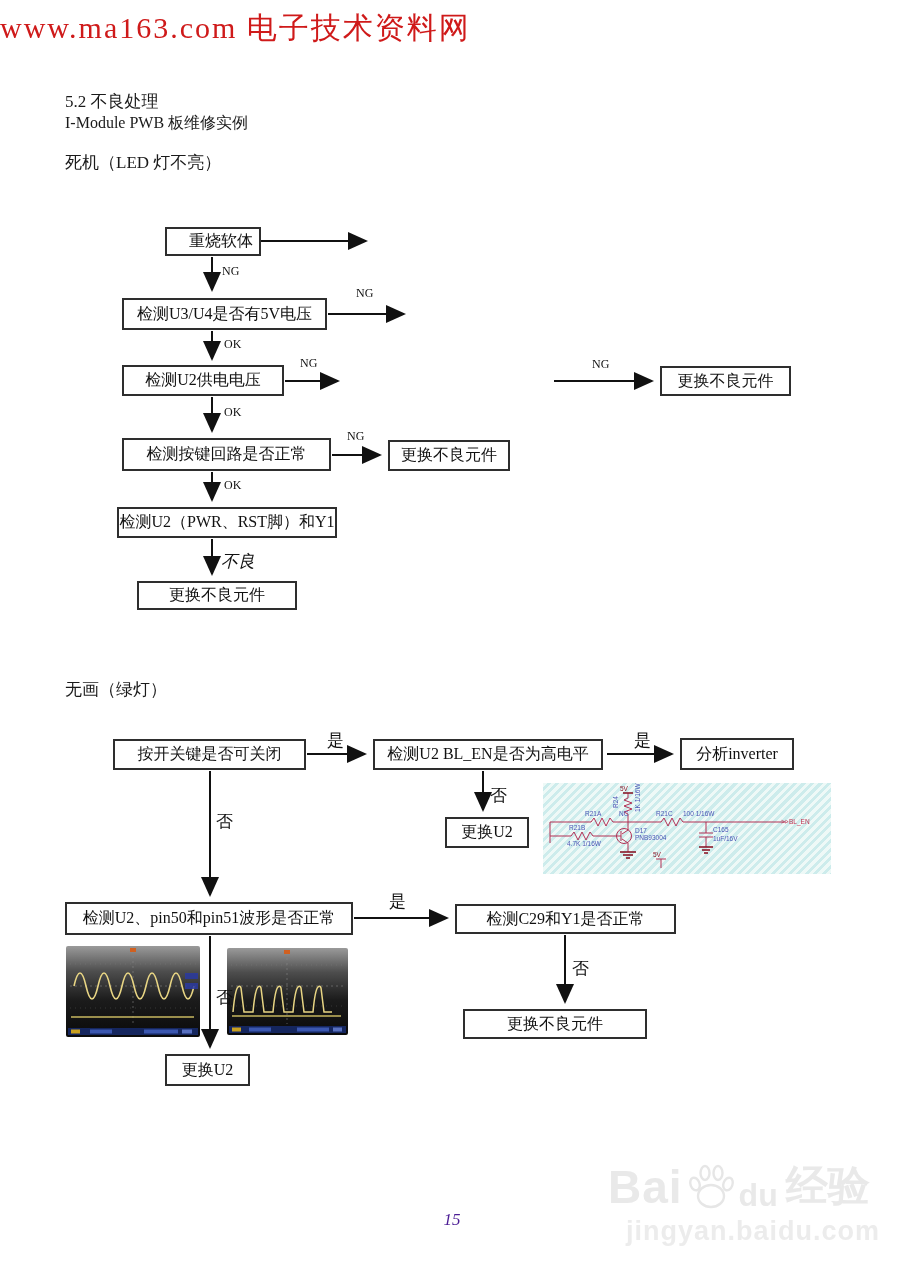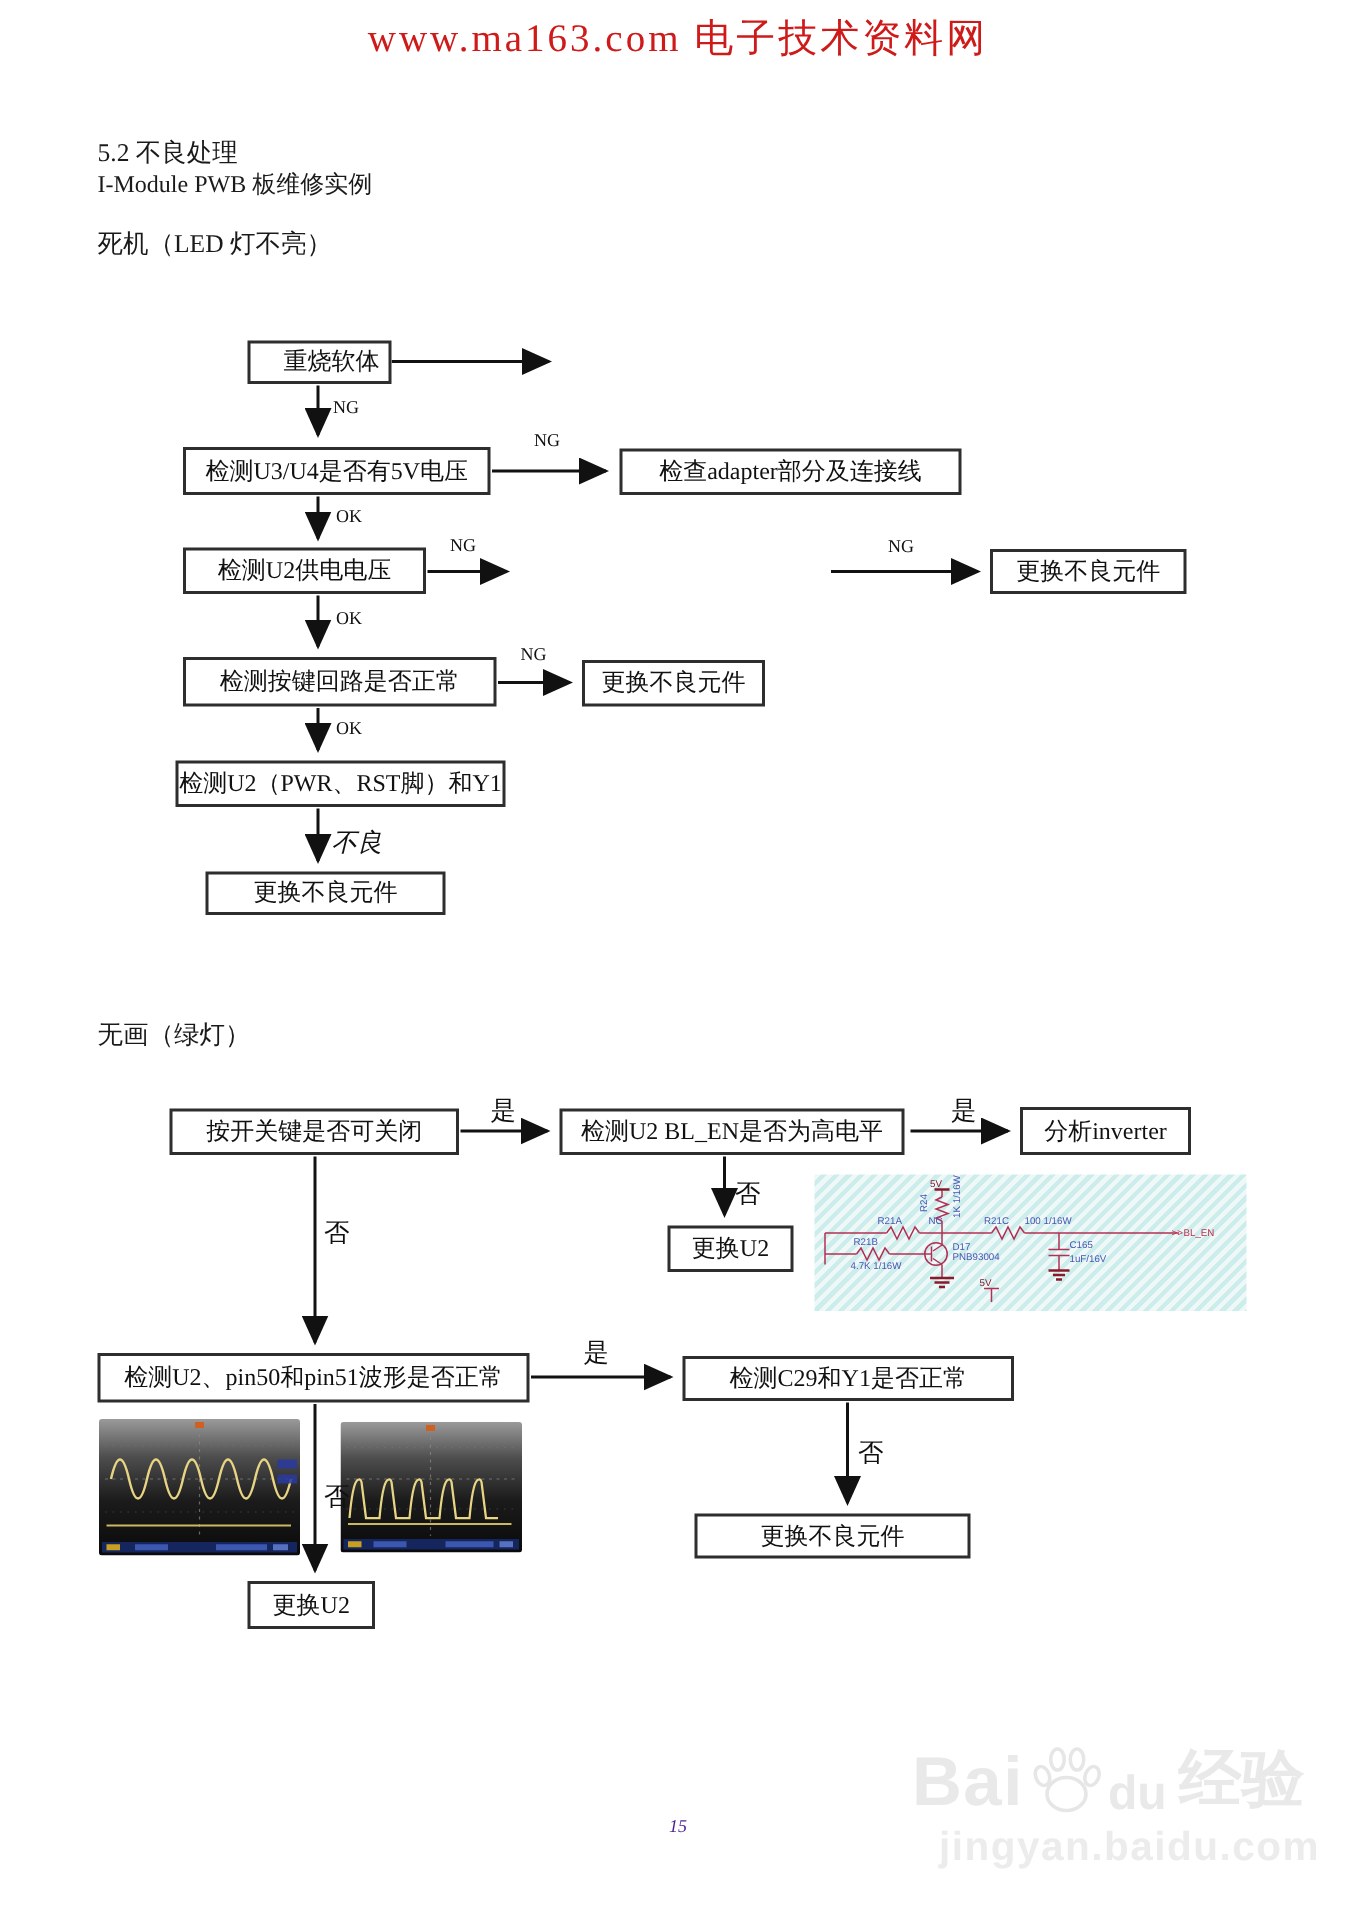--- a/index.html
+++ b/index.html
@@ -1,27 +1,27 @@
 <!DOCTYPE html>
 <html><head>
 <meta charset="utf-8">
 <style>
   * { margin:0; padding:0; box-sizing:border-box; }
   body { background:#ffffff; font-family:"Liberation Serif","DejaVu Serif",serif; }
   .page { position:relative; width:904px; height:1280px; background:#fff; margin:0 auto; overflow:hidden; }
-  .hdr { position:absolute; left:0; right:0; top:8px; text-align:center; font-size:26px; letter-spacing:2px; color:#cf1a1a; }
+  .hdr { position:absolute; left:0; right:0; top:8px; font-size:30px; letter-spacing:2px; color:#cf1a1a; }
   .t  { position:absolute; color:#1a1a1a; white-space:nowrap; }
   .box { position:absolute; background:#fff; border:2px solid #2e2e2e; display:flex; align-items:center; justify-content:center; font-size:16px; color:#111; white-space:nowrap; z-index:3; }
   .lbl { position:absolute; color:#111; font-size:12px; z-index:4; white-space:nowrap; }
   .lbl.cjk { font-size:17px; }
   svg.wires { position:absolute; left:0; top:0; z-index:2; }
   .schem { position:absolute; left:543px; top:783px; width:288px; height:91px;
            background:repeating-linear-gradient(135deg,#eef9f7 0 3px,#cdecec 3px 6px); z-index:1; }
   .scope { position:absolute; z-index:1; }
-  .pagenum { position:absolute; left:0; right:0; top:1210px; text-align:center; font-size:12px; color:#4c1d95;font-style:italic; }
+  .pagenum { position:absolute; left:0; right:0; top:1210px; text-align:center; font-size:17px; color:#4c1d95;font-style:italic; }
   .wm { position:absolute; left:608px; top:1158px; width:290px; color:#e9e9e9; z-index:0; }
   .wm .row1 { display:flex; align-items:flex-end; gap:2px; font-family:"Liberation Sans","DejaVu Sans",sans-serif; }
   .wm .bai { font-size:46px; font-weight:bold; letter-spacing:1px; }
   .wm .du  { font-size:32px; font-weight:bold; }
   .wm .cn  { font-size:42px; font-weight:bold; margin-left:6px; }
   .wm .row2 { font-size:27px; font-weight:bold; letter-spacing:1px; margin-top:2px; text-align:center;
               font-family:"Liberation Sans","DejaVu Sans",sans-serif; color:#ececec; }
 </style>
 </head>
 <body>
@@ -59,21 +59,20 @@
       <line x1="483" y1="771" x2="483" y2="810" marker-end="url(#ah)"></line>
       <line x1="210" y1="771" x2="210" y2="895" marker-end="url(#ah)"></line>
       <line x1="354" y1="918" x2="447" y2="918" marker-end="url(#ah)"></line>
       <line x1="565" y1="935" x2="565" y2="1002" marker-end="url(#ah)"></line>
       <line x1="210" y1="936" x2="210" y2="1047" marker-end="url(#ah)"></line>
     </g>
   </svg>
 
   <div class="box" style="left:165px; top:227px; width:96px; height:29px;padding-left:16px;">重烧软体</div>
   <div class="box" style="left:122px; top:298px; width:205px; height:32px;">检测U3/U4是否有5V电压</div>
-  <div class="box" style="left:413px; top:299px; width:228px; height:31px;">检查adapter部分及连接线</div>
   <div class="box" style="left:122px; top:365px; width:162px; height:31px;">检测U2供电电压</div>
   <div class="box" style="left:660px; top:366px; width:131px; height:30px;">更换不良元件</div>
   <div class="box" style="left:122px; top:438px; width:209px; height:33px;">检测按键回路是否正常</div>
   <div class="box" style="left:388px; top:440px; width:122px; height:31px;">更换不良元件</div>
   <div class="box" style="left:117px; top:507px; width:220px; height:31px;">检测U2（PWR、RST脚）和Y1</div>
   <div class="box" style="left:137px; top:581px; width:160px; height:29px;">更换不良元件</div>
 
   <div class="lbl" style="left:222px; top:264px;">NG</div>
   <div class="lbl" style="left:356px; top:286px;">NG</div>
   <div class="lbl" style="left:224px; top:337px;">OK</div>

